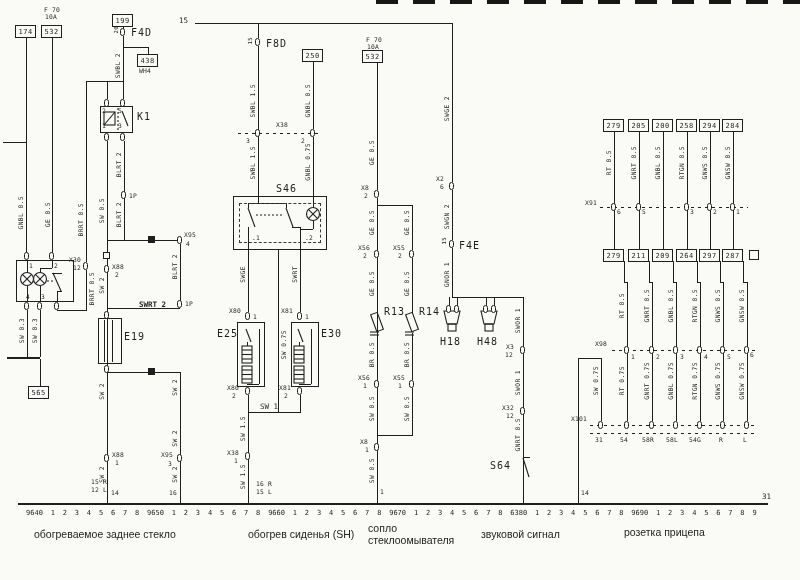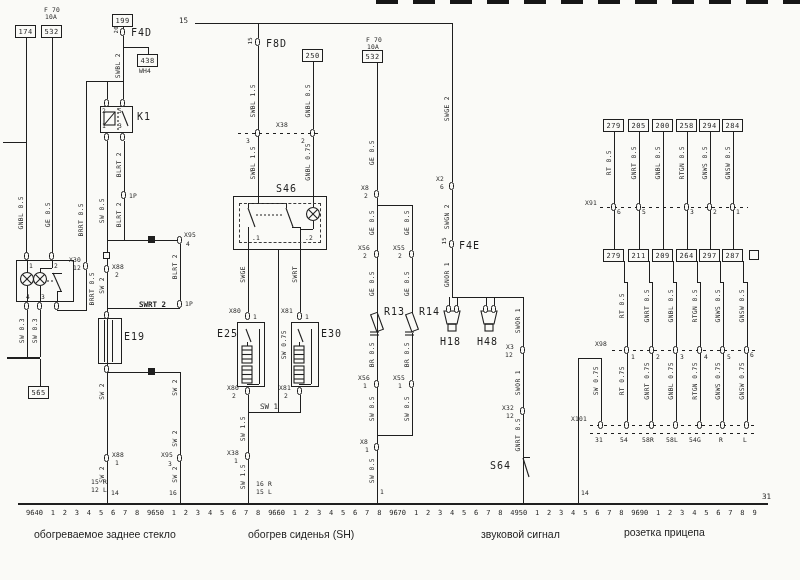--- a/index.html
+++ b/index.html
@@ -484,21 +484,21 @@
       <span>8</span>
       <span>9670</span>
       <span>1</span>
       <span>2</span>
       <span>3</span>
       <span>4</span>
       <span>5</span>
       <span>6</span>
       <span>7</span>
       <span>8</span>
-      <span>4950</span>
+      <span>6380</span>
       <span>1</span>
       <span>2</span>
       <span>3</span>
       <span>4</span>
       <span>5</span>
       <span>6</span>
       <span>7</span>
       <span>8</span>
       <span>9690</span>
       <span>1</span>
@@ -506,15 +506,17 @@
       <span>3</span>
       <span>4</span>
       <span>5</span>
       <span>6</span>
       <span>7</span>
       <span>8</span>
       <span>9</span>
     </div>
     <div class="sec" style="left: 34px; top: 528px;">обогреваемое заднее стекло</div>
     <div class="sec" style="left: 248px; top: 528px;">обогрев сиденья (SH)</div>
+    <div class="sec" style="left: 368px; top: 522px;">сопло
+стеклоомывателя</div>
     <div class="sec" style="left: 481px; top: 528px;">звуковой сигнал</div>
     <div class="sec" style="left: 624px; top: 526px;">розетка прицепа</div>
   </div>
 
 </body></html>

